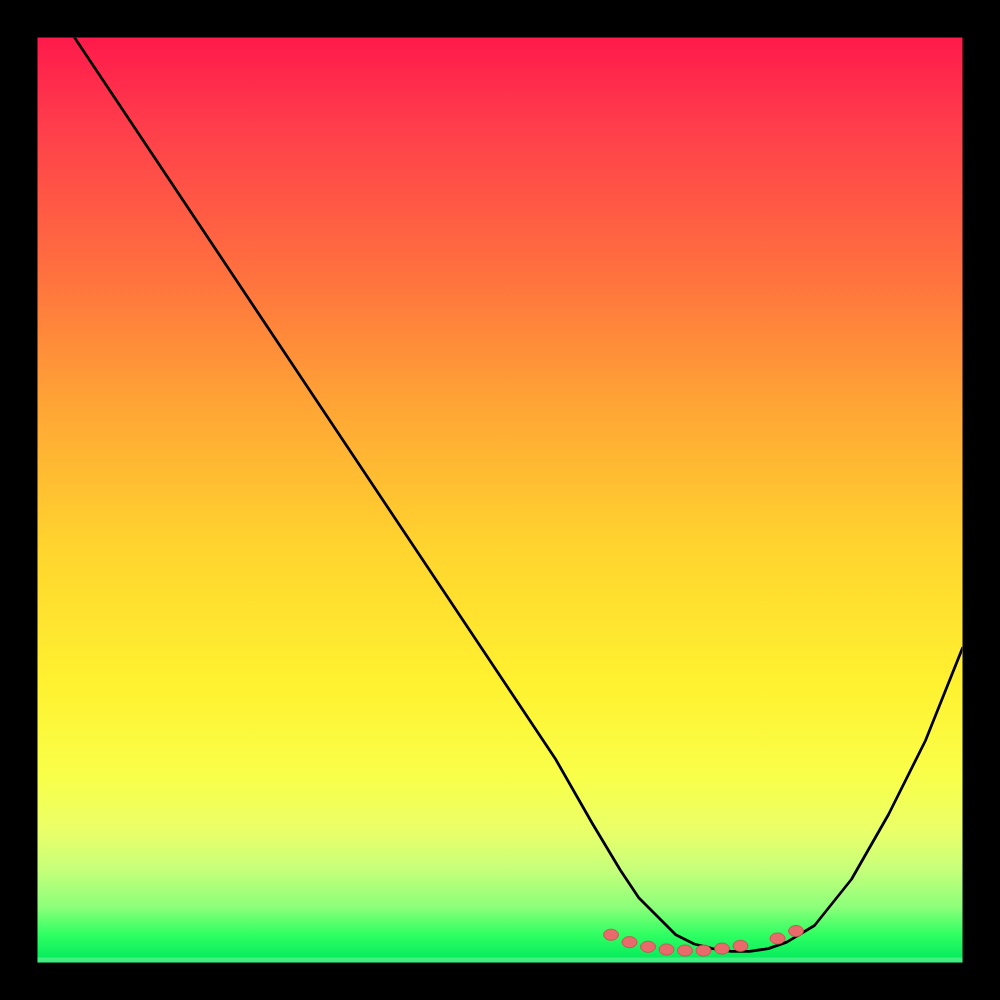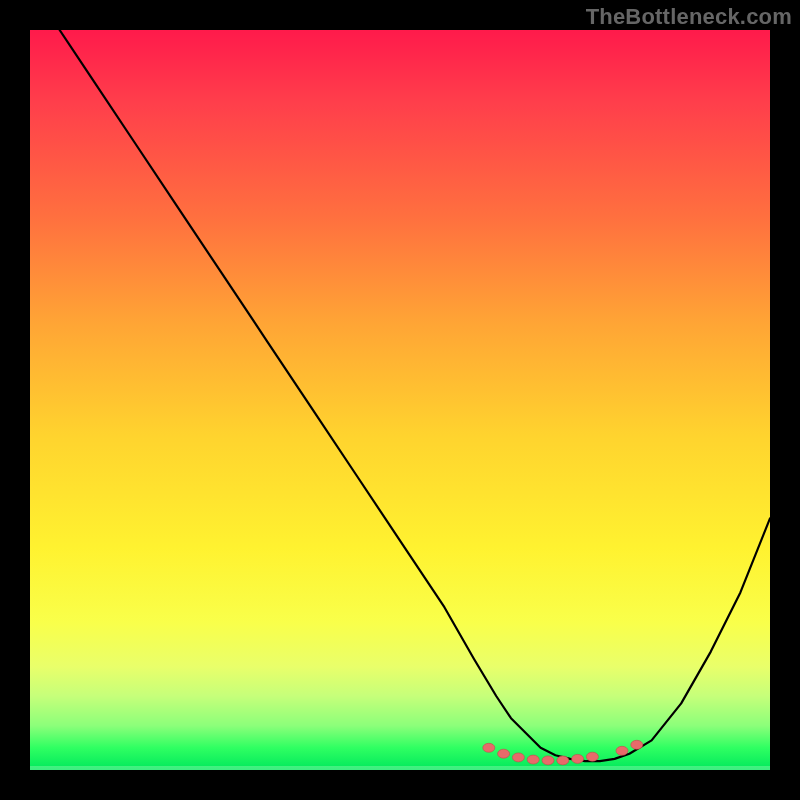--- a/index.html
+++ b/index.html
@@ -72,21 +72,20 @@
   svg.curve .marker {
     fill: #e86a6a;
     stroke: #c24a4a;
     stroke-width: 0.6;
   }
 </style>
 </head>
 <body>
 
 <div class="frame">
-  <div class="watermark">TheBottleneck.com</div>
   <div class="plot">
     <div class="gradient"></div>
     <div class="bottom-band"></div>
     <svg class="curve" viewBox="0 0 740 740" preserveAspectRatio="none">
       <path class="line" d="M29.6 0.0 L59.2 44.4 L103.6 111.0 L148.0 177.6 L192.4 244.2 L236.8 310.8 L281.2 377.4 L325.6 444.0 L370.0 510.6 L414.4 577.2 L444.0 629.0 L466.2 666.0 L481.0 688.2 L495.8 703.0 L510.6 717.8 L525.4 725.2 L540.2 728.9 L555.0 731.1 L569.8 731.1 L584.6 728.9 L599.4 723.7 L621.6 710.4 L651.2 673.4 L680.8 621.6 L710.4 562.4 L740.0 488.4"></path>
       <g>
           <ellipse class="marker" cx="458.8" cy="717.8" rx="6" ry="4.5"></ellipse>
           <ellipse class="marker" cx="473.6" cy="723.7" rx="6" ry="4.5"></ellipse>
           <ellipse class="marker" cx="488.4" cy="727.4" rx="6" ry="4.5"></ellipse>
           <ellipse class="marker" cx="503.2" cy="729.6" rx="6" ry="4.5"></ellipse>

